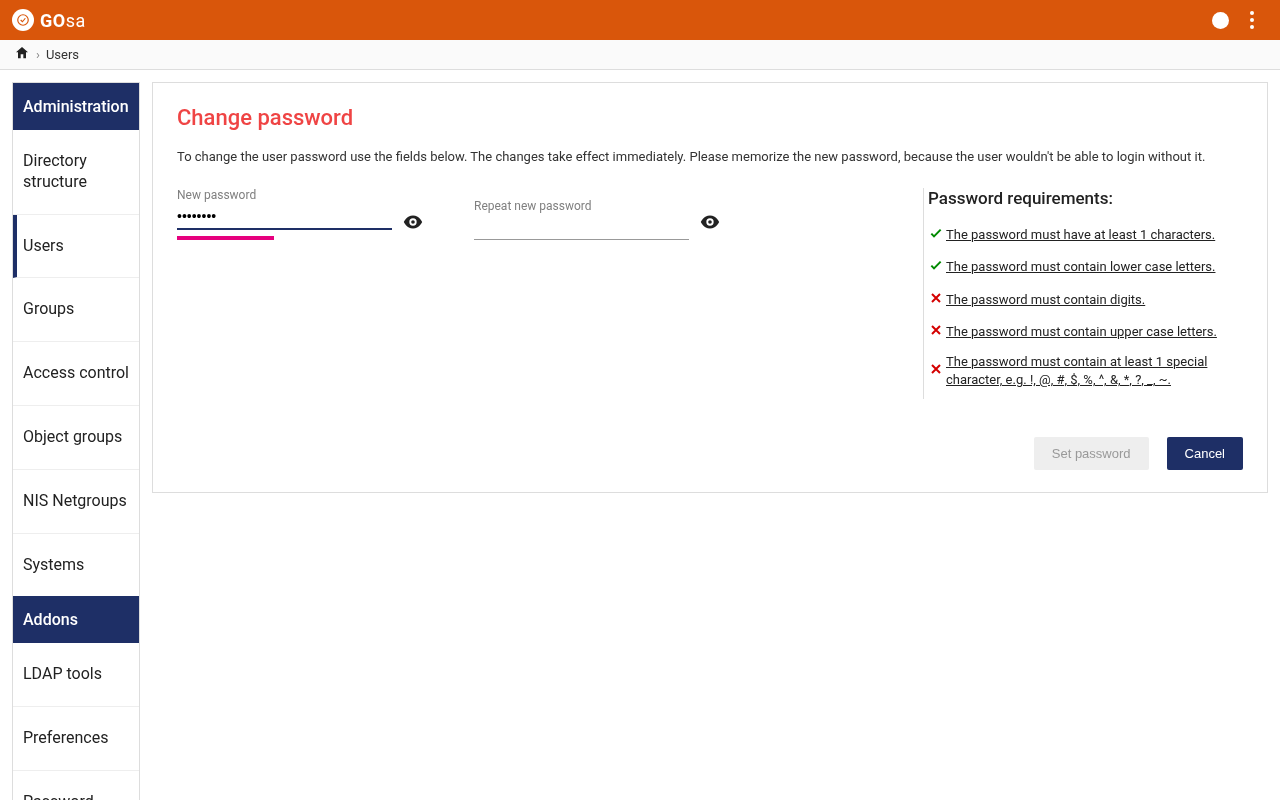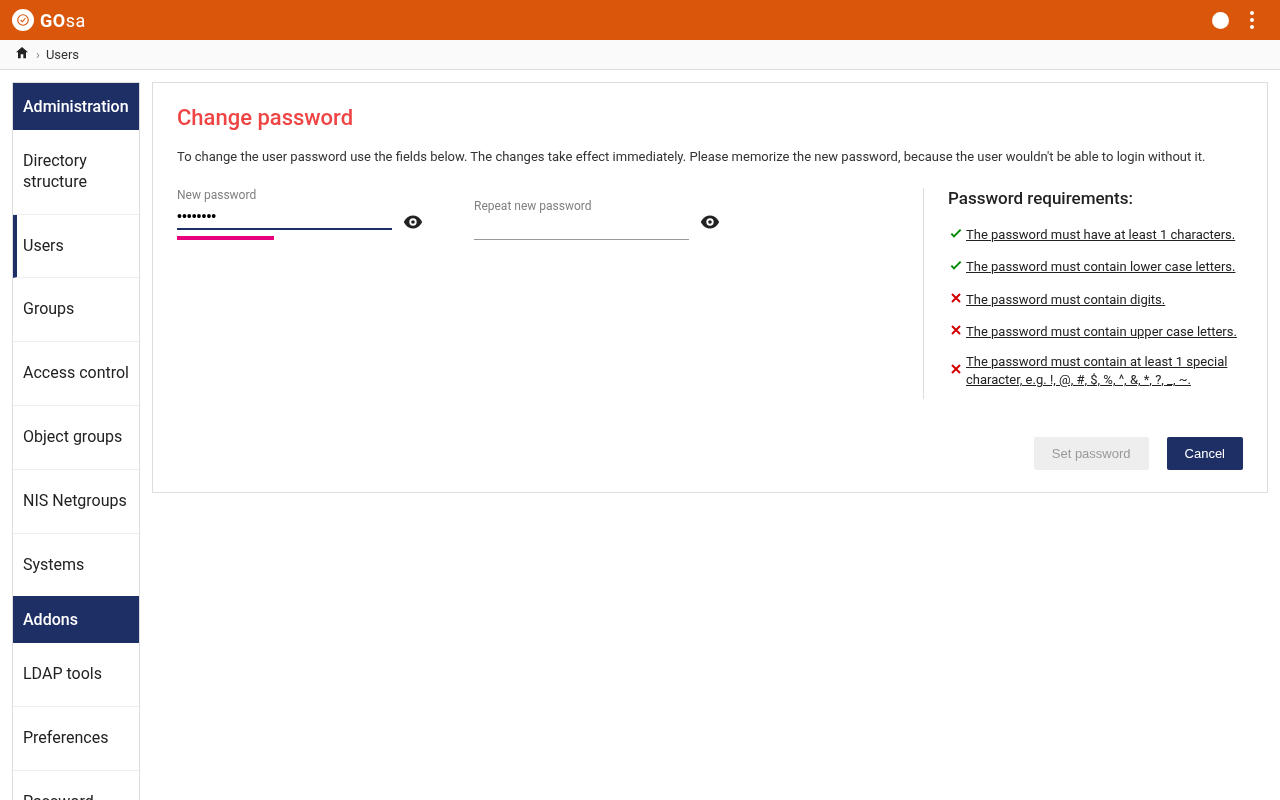--- a/index.html
+++ b/index.html
@@ -148,21 +148,21 @@
     position: absolute; left: 0; top: 0;
     width: 45%; height: 100%;
     background: #e6007e;
   }
   .eye-icon { cursor: pointer; color: #222; margin-bottom: 4px; }
 
   
   .reqs {
     width: 320px;
     border-left: 1px solid #ddd;
-    padding-left: 24px;
+    padding-left: 4px;
   }
   .reqs h3 {
     margin: 0 0 16px 0;
     font-size: 17px;
     font-weight: 500;
   }
   .req-item {
     display: flex;
     align-items: center;
     gap: 2px;

